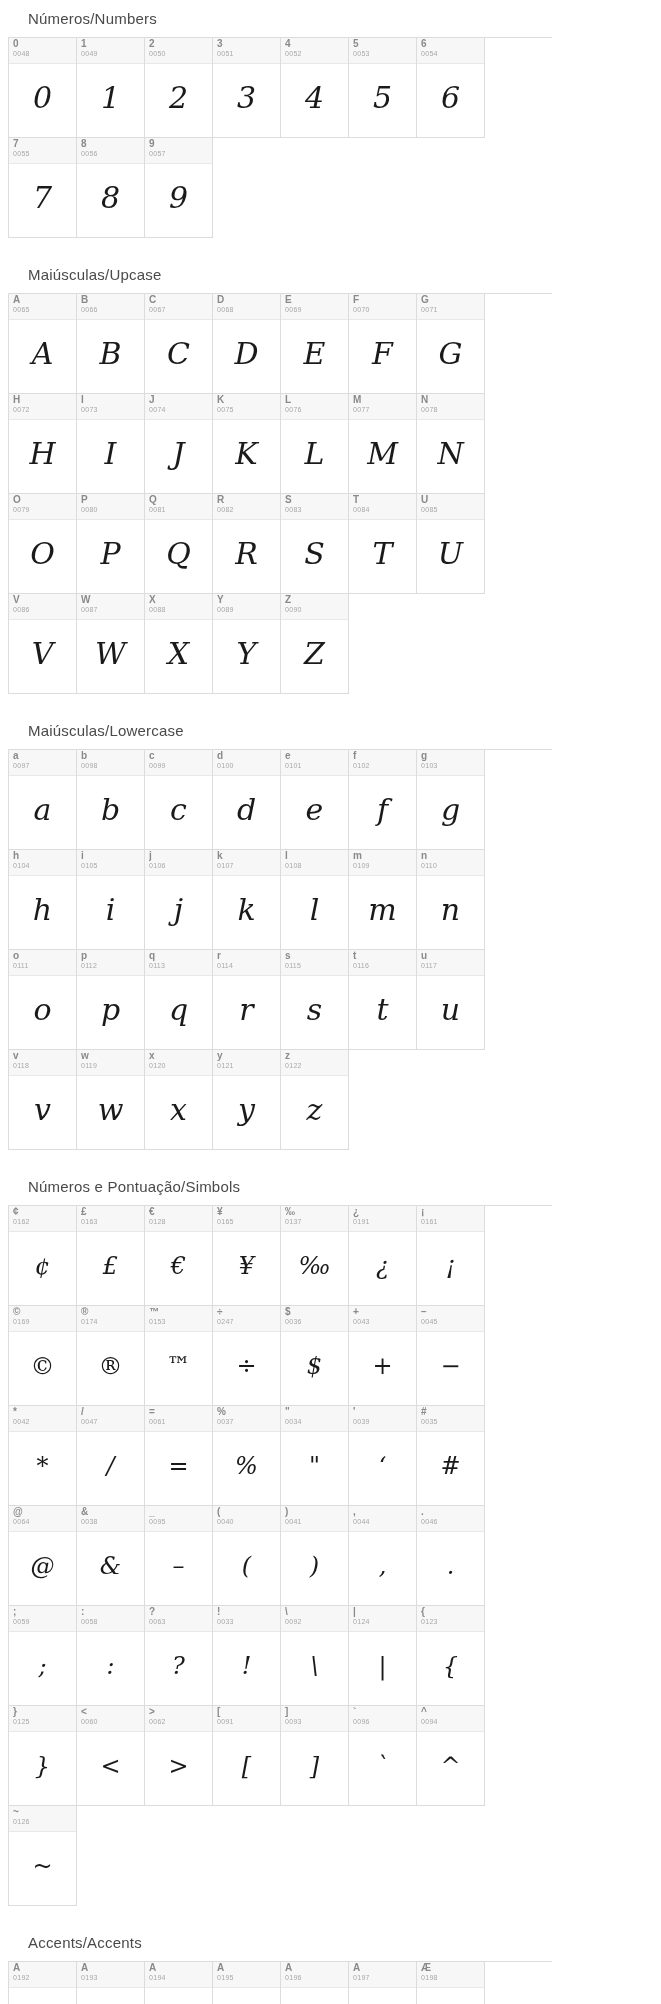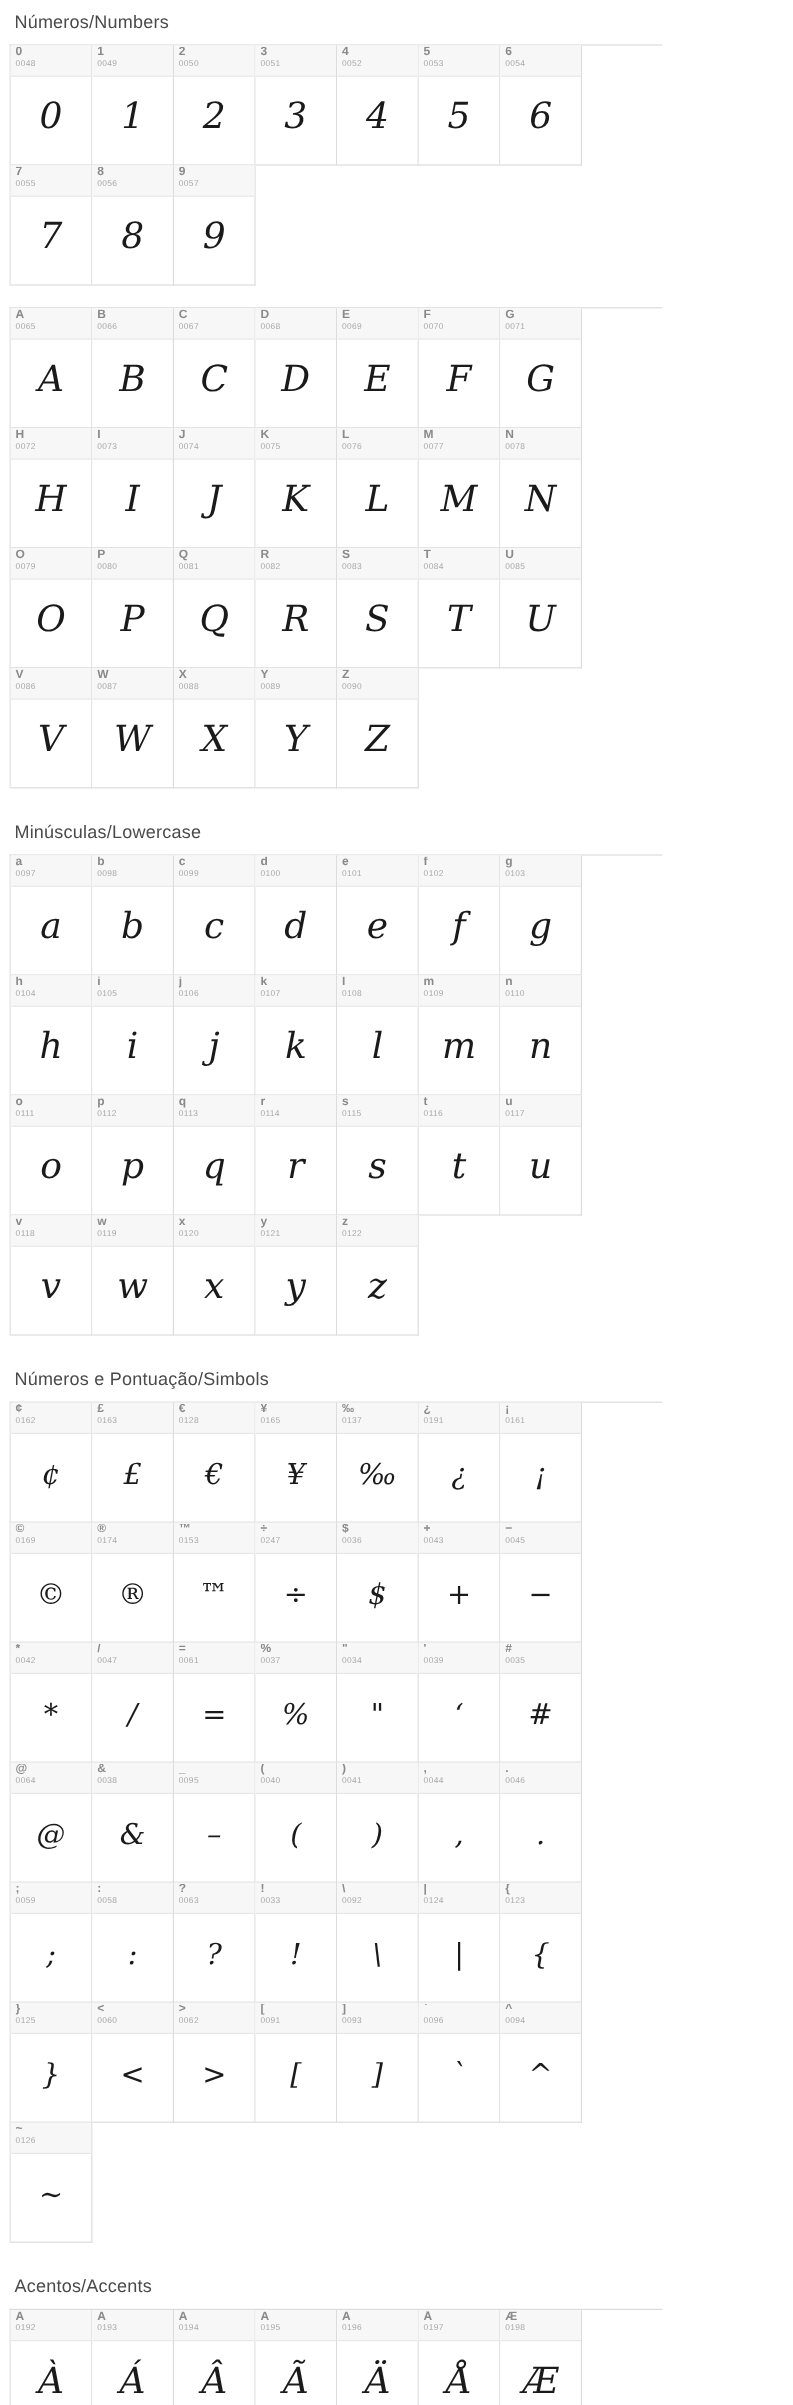--- a/index.html
+++ b/index.html
@@ -17,21 +17,21 @@
     box-sizing: border-box;
     padding: 0 0 16px 0;
   }
   .section {
     margin: 0 0 18px 0;
   }
   .section-title {
     font-size: 15px;
     color: #4a4a4a;
     font-weight: normal;
-    padding: 10px 0 10px 12px;
+    padding: 10px 0 10px 28px;
     letter-spacing: 0.2px;
   }
   .glyph-grid {
     display: flex;
     flex-wrap: wrap;
     margin-left: 8px;
     border-left: 1px solid #dcdcdc;
     border-top: 1px solid #dcdcdc;
     width: 544px;
     box-sizing: border-box;
@@ -162,20 +162,21 @@
         <div class="glyph-cell">
           <div class="glyph-head">
             <div class="glyph-char">9</div>
             <div class="glyph-code">0057</div>
           </div>
           <div class="glyph-body">9</div>
         </div>
       </div>
     </div>
     <div class="section">
+      <div class="section-title">Maiúsculas/Upcase</div>
       <div class="glyph-grid">
         <div class="glyph-cell">
           <div class="glyph-head">
             <div class="glyph-char">A</div>
             <div class="glyph-code">0065</div>
           </div>
           <div class="glyph-body">A</div>
         </div>
         <div class="glyph-cell">
           <div class="glyph-head">
@@ -348,21 +349,21 @@
         <div class="glyph-cell">
           <div class="glyph-head">
             <div class="glyph-char">Z</div>
             <div class="glyph-code">0090</div>
           </div>
           <div class="glyph-body">Z</div>
         </div>
       </div>
     </div>
     <div class="section">
-      <div class="section-title">Minúsculas/Lowercase</div>
+      <div class="section-title">Maiúsculas/Lowercase</div>
       <div class="glyph-grid">
         <div class="glyph-cell">
           <div class="glyph-head">
             <div class="glyph-char">a</div>
             <div class="glyph-code">0097</div>
           </div>
           <div class="glyph-body">a</div>
         </div>
         <div class="glyph-cell">
           <div class="glyph-head">
@@ -841,21 +842,21 @@
         <div class="glyph-cell">
           <div class="glyph-head">
             <div class="glyph-char">~</div>
             <div class="glyph-code">0126</div>
           </div>
           <div class="glyph-body small">~</div>
         </div>
       </div>
     </div>
     <div class="section">
-      <div class="section-title">Acentos/Accents</div>
+      <div class="section-title">Accents/Accents</div>
       <div class="glyph-grid">
         <div class="glyph-cell">
           <div class="glyph-head">
             <div class="glyph-char">À</div>
             <div class="glyph-code">0192</div>
           </div>
           <div class="glyph-body">À</div>
         </div>
         <div class="glyph-cell">
           <div class="glyph-head">

